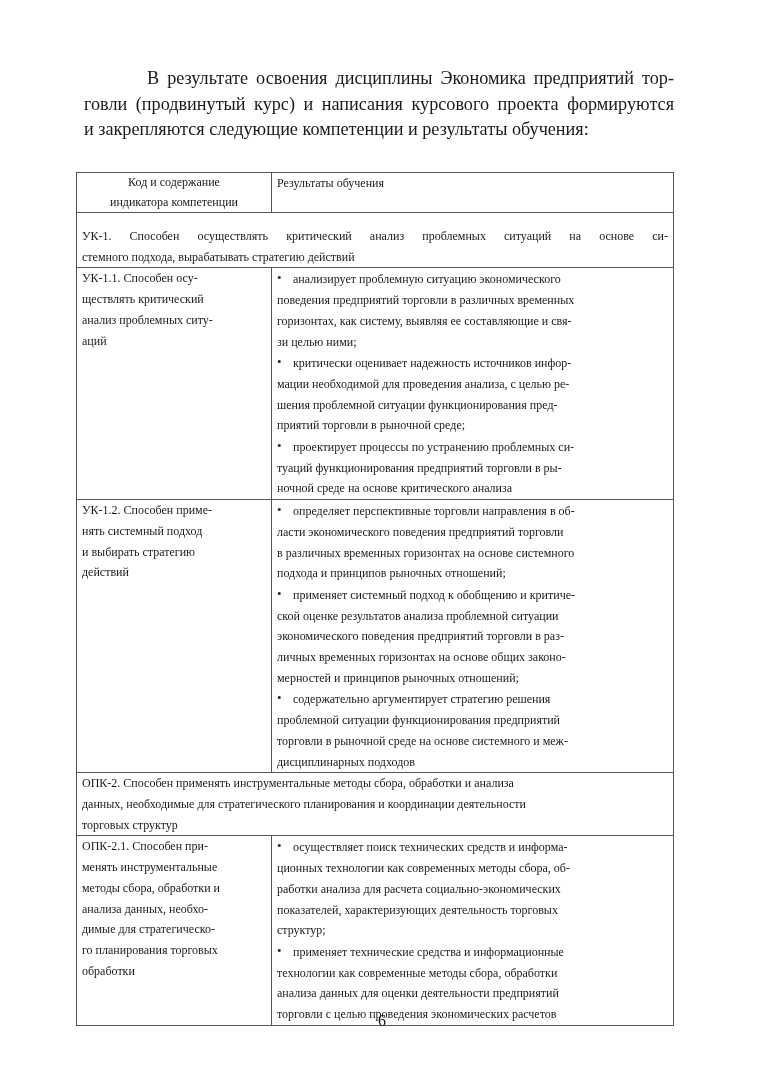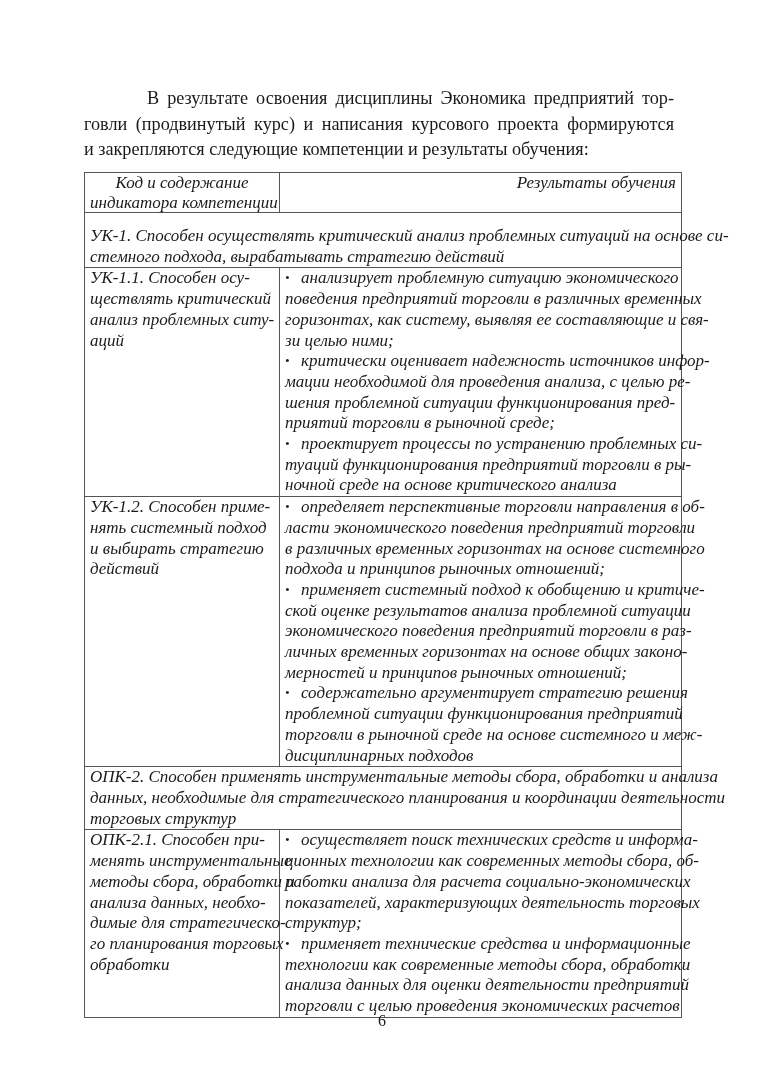--- a/index.html
+++ b/index.html
@@ -6,36 +6,36 @@
   body {
     width: 764px; height: 1080px; position: relative; overflow: hidden;
     font-family: "Liberation Serif", "DejaVu Serif", serif;
     color: #1a1a1a;
   }
   .intro {
     position: absolute; left: 84px; top: 66px; width: 590px;
     font-size: 18.2px; line-height: 25.6px;
   }
   .intro .line { display: block; white-space: nowrap; text-align: justify; text-align-last: justify; }
-  .intro .line.first { padding-left: 63px; margin-top: 20px; }
+  .intro .line.first { padding-left: 63px; }
   .intro .line.last { text-align-last: left; }
 
   table.comp {
-    position: absolute; left: 84px; top: 172px; width: 597px;
+    position: absolute; left: 76px; top: 172px; width: 597px;
     border-collapse: collapse; table-layout: fixed;
-    font-size: 17px; line-height: 20.7px; font-style: italic;
+    font-size: 12px; line-height: 20.7px;
   }
   table.comp td, table.comp th {
     border: 1.3px solid #555; vertical-align: top; padding: 0 5px 0 5px;
     font-weight: normal;
   }
   col.c1 { width: 195px; }
   col.c2 { width: 402px; }
   th.h1 { text-align: center; line-height: 19.5px; padding-top: 1px; padding-bottom: 1px; }
-  th.h2 { text-align: right; vertical-align: middle; margin-top: 48px; }
+  th.h2 { text-align: left; vertical-align: middle; margin-top: 48px; }
   td.span { padding-top: 0; }
   .ln { display: block; white-space: nowrap; }
   .ln.j { text-align: justify; text-align-last: justify; margin-top: 13px; }
   .bullet-item .ln:first-child::before {
     content: "\2022"; display: inline-block; width: 16px; font-size: 13px; vertical-align: 1px;
   }
   .page-num {
     position: absolute; left: 0; width: 764px; top: 1012px; text-align: center;
     font-size: 16px;
   }

